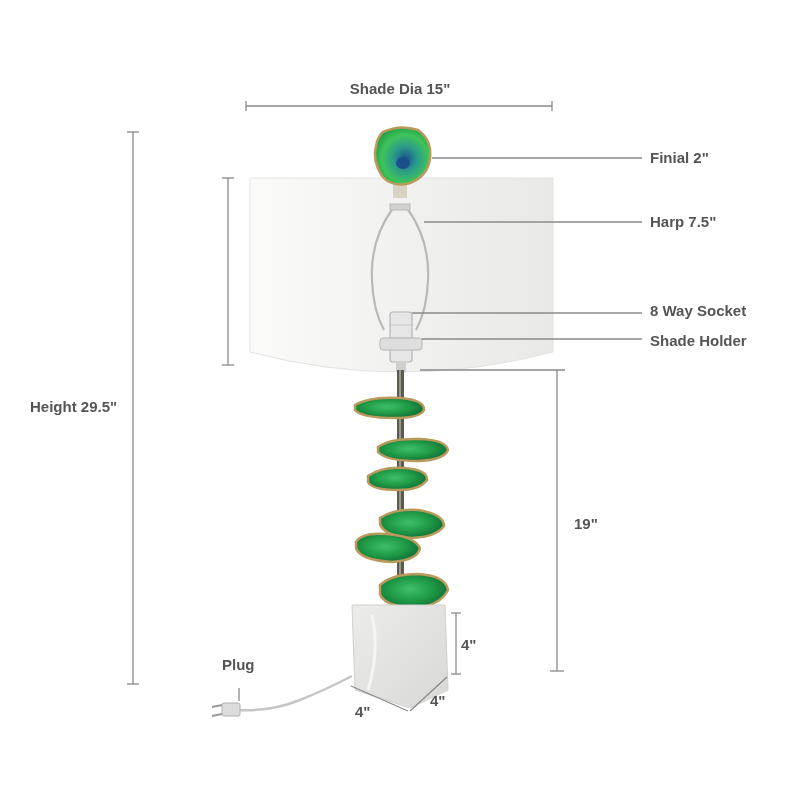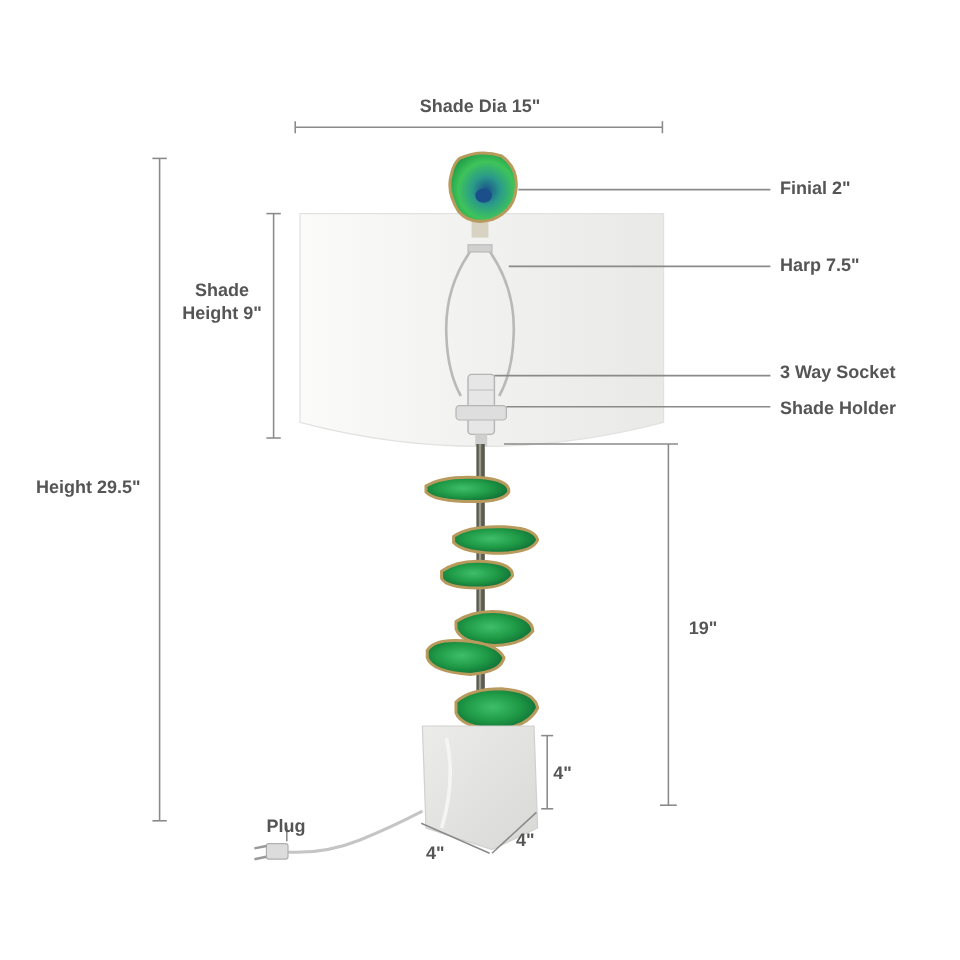--- a/index.html
+++ b/index.html
@@ -117,25 +117,21 @@
       <line x1="410" y1="711" x2="447" y2="677"></line>
 
       <line x1="239" y1="688" x2="239" y2="701"></line>
     </g>
   </svg>
 
   
   <div class="label center" style="left:300px; top:80px; width:200px;">Shade Dia 15"</div>
   <div class="label" style="left:650px; top:149px;">Finial 2"</div>
   <div class="label" style="left:650px; top:213px;">Harp 7.5"</div>
-  <div class="label" style="left:650px; top:302px;">3 Way Socket</div>
+  <div class="label" style="left:650px; top:302px;">8 Way Socket</div>
   <div class="label" style="left:650px; top:332px;">Shade Holder</div>
-  <div class="label center" style="left:140px; top:234px; width:90px;">
-    <div>Shade</div>
-    <div>Height 9"</div>
-  </div>
   <div class="label" style="left:30px; top:398px;">Height 29.5"</div>
   <div class="label" style="left:574px; top:515px;">19"</div>
   <div class="label" style="left:461px; top:636px;">4"</div>
   <div class="label" style="left:355px; top:703px;">4"</div>
   <div class="label" style="left:430px; top:692px;">4"</div>
-  <div class="label" style="left:222px; top:680px;">Plug</div>
+  <div class="label" style="left:222px; top:656px;">Plug</div>
 </div>
 
 </body></html>

